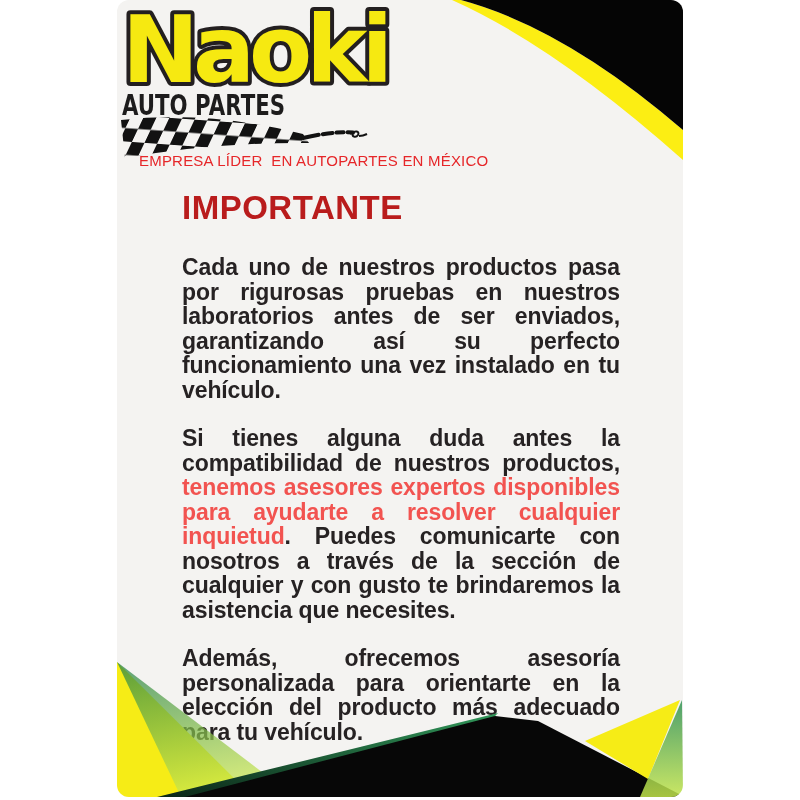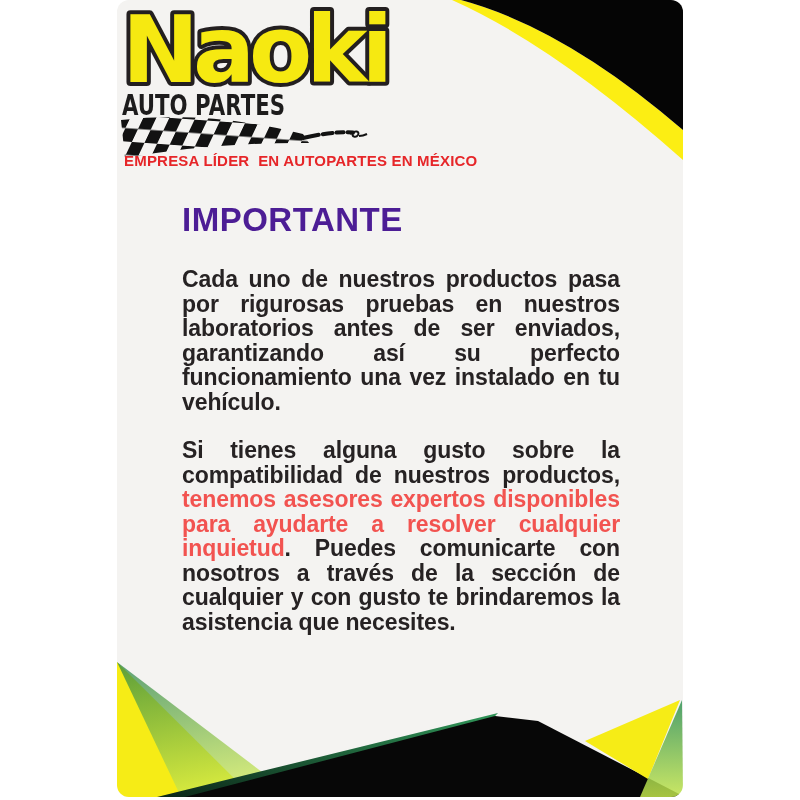--- a/index.html
+++ b/index.html
@@ -14,28 +14,28 @@
   .abs{position:absolute;}
   
   .logo-svg{left:1px;top:-6px;width:280px;height:104px;}
   .logo-sub{
     left:5px;top:92px;font-family:"DejaVu Sans",sans-serif;font-weight:700;
     font-size:28px;line-height:28px;color:#1d1c1c;letter-spacing:0px;
     transform:scaleX(0.76);transform-origin:left top;white-space:pre;
   }
   .flag-svg{left:0;top:112px;width:270px;height:54px;}
   .tagline{
-    left:7px;top:152px;font-size:15px;font-weight:700;color:#e62629;
+    left:22px;top:152px;font-size:15px;font-weight:400;color:#e62629;
     letter-spacing:0.2px;white-space:pre;
   }
   
   .main{left:65px;top:190px;width:438px;}
   .main h1{
-    margin:12px 0 29px 0;font-size:33px;line-height:36px;font-weight:800;
-    color:#4c1d95;letter-spacing:0.5px;
+    margin:0 0 29px 0;font-size:33px;line-height:36px;font-weight:800;
+    color:#b91c1c;letter-spacing:0.5px;
   }
   .main p{
     margin:0 0 24px 0;font-size:23px;line-height:24.5px;font-weight:700;
     color:#262223;text-align:justify;letter-spacing:-0.1px;
   }
   .main p .hl{color:#f25350;}
   
   .corner-svg{right:0;top:0;width:566px;height:165px;left:0;}
   .bottom-svg{left:0;bottom:0;width:566px;height:140px;}
   svg{display:block;}
@@ -71,21 +71,22 @@
     </g>
     <path d="M186,26 C206,21.5 222,19.5 236,20.5" fill="none" stroke="#121212" stroke-width="4" stroke-dasharray="16 4 10 4 7 4" stroke-linecap="round"></path>
     <path d="M233,22 c5,-4 10,-3 8,1 c-2,3 -7,2 -5,-2 m6,3 c3,0 6,-1 8,-2" fill="none" stroke="#121212" stroke-width="2"></path>
   </svg>
 
   <div class="abs tagline">EMPRESA LÍDER  EN AUTOPARTES EN MÉXICO</div>
 
   <div class="abs main">
     <h1>IMPORTANTE</h1>
     <p>Cada uno de nuestros productos pasa por rigurosas pruebas en nuestros laboratorios antes de ser enviados, garantizando así su perfecto funcionamiento una vez instalado en tu vehículo.</p>
-    <p><span>Si tienes alguna gusto sobre la compatibilidad de nuestros productos, </span><span class="hl">tenemos asesores expertos disponibles para ayudarte a resolver cualquier inquietud</span><span>. Puedes comunicarte con nosotros a través de la sección de cualquier y con gusto te brindaremos la asistencia que necesites.</span></p>
+    <p><span>Si tienes alguna duda antes la compatibilidad de nuestros productos, </span><span class="hl">tenemos asesores expertos disponibles para ayudarte a resolver cualquier inquietud</span><span>. Puedes comunicarte con nosotros a través de la sección de cualquier y con gusto te brindaremos la asistencia que necesites.</span></p>
+    <p>Además, ofrecemos asesoría personalizada para orientarte en la elección del producto más adecuado para tu vehículo.</p>
   </div>
 
   <svg class="abs bottom-svg" viewBox="0 657 566 140" width="566" height="140" preserveAspectRatio="none">
     <defs>
       <linearGradient id="gFanLeft" x1="0" y1="0" x2="0.25" y2="1">
         <stop offset="0" stop-color="#1f7f47"></stop>
         <stop offset="1" stop-color="#c8e74e"></stop>
       </linearGradient>
       <linearGradient id="gBand" x1="0.9" y1="0" x2="0" y2="1">
         <stop offset="0" stop-color="#2f9156"></stop>

